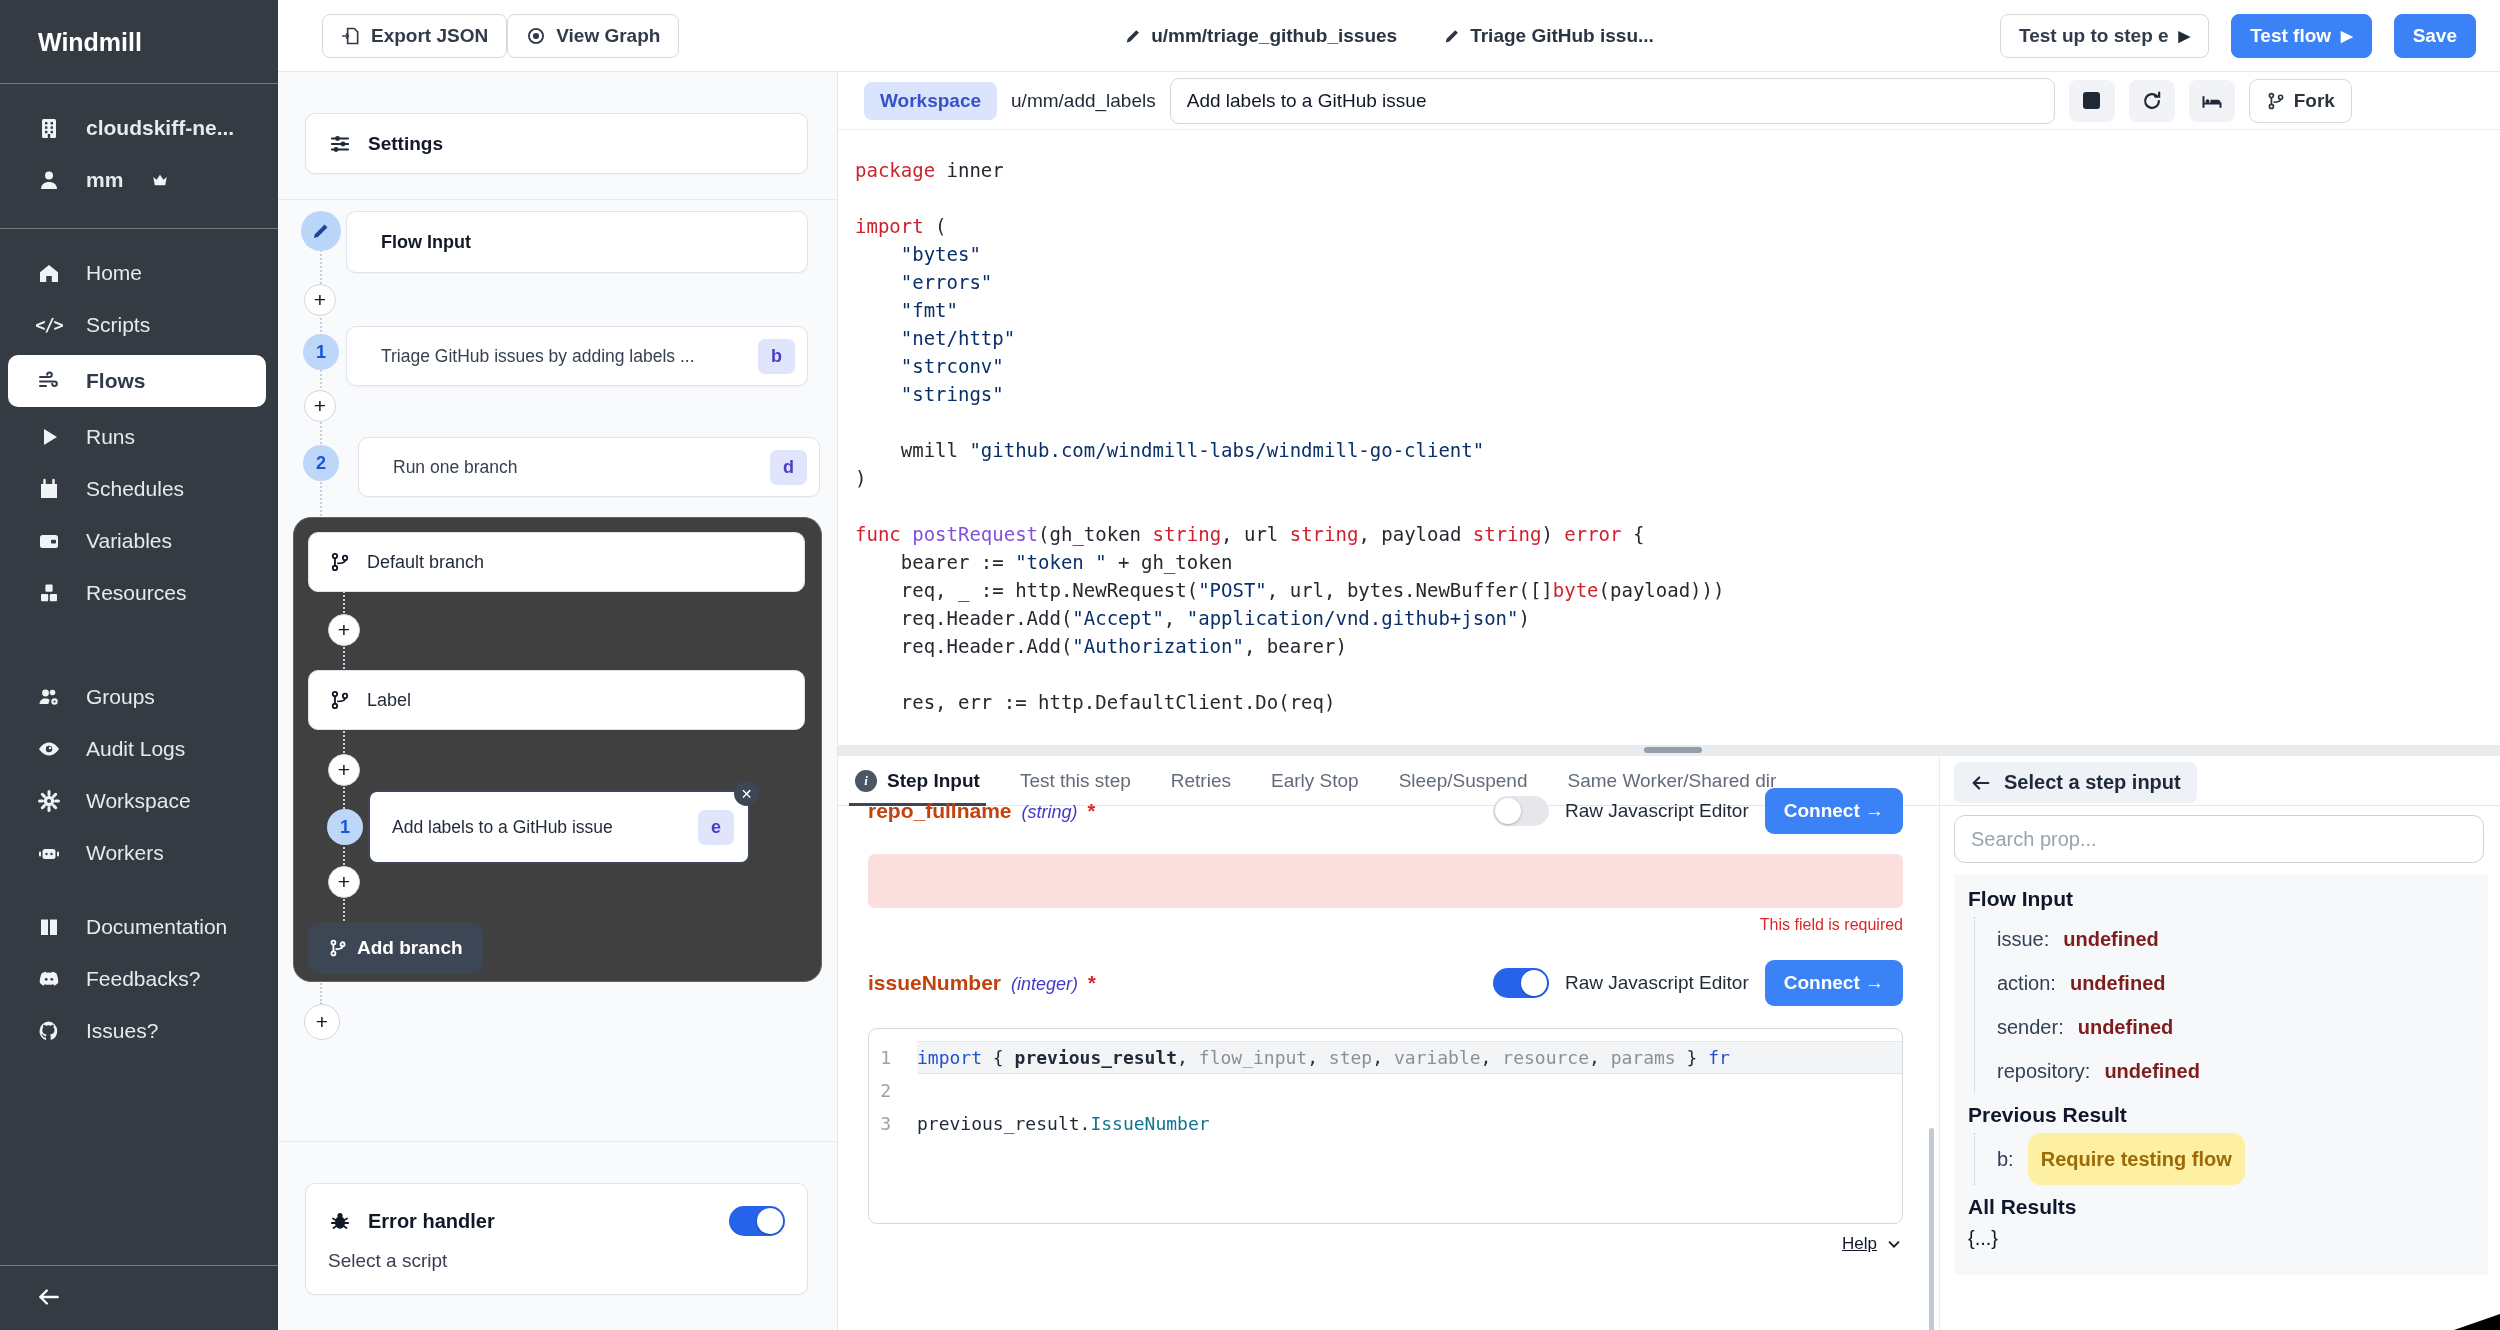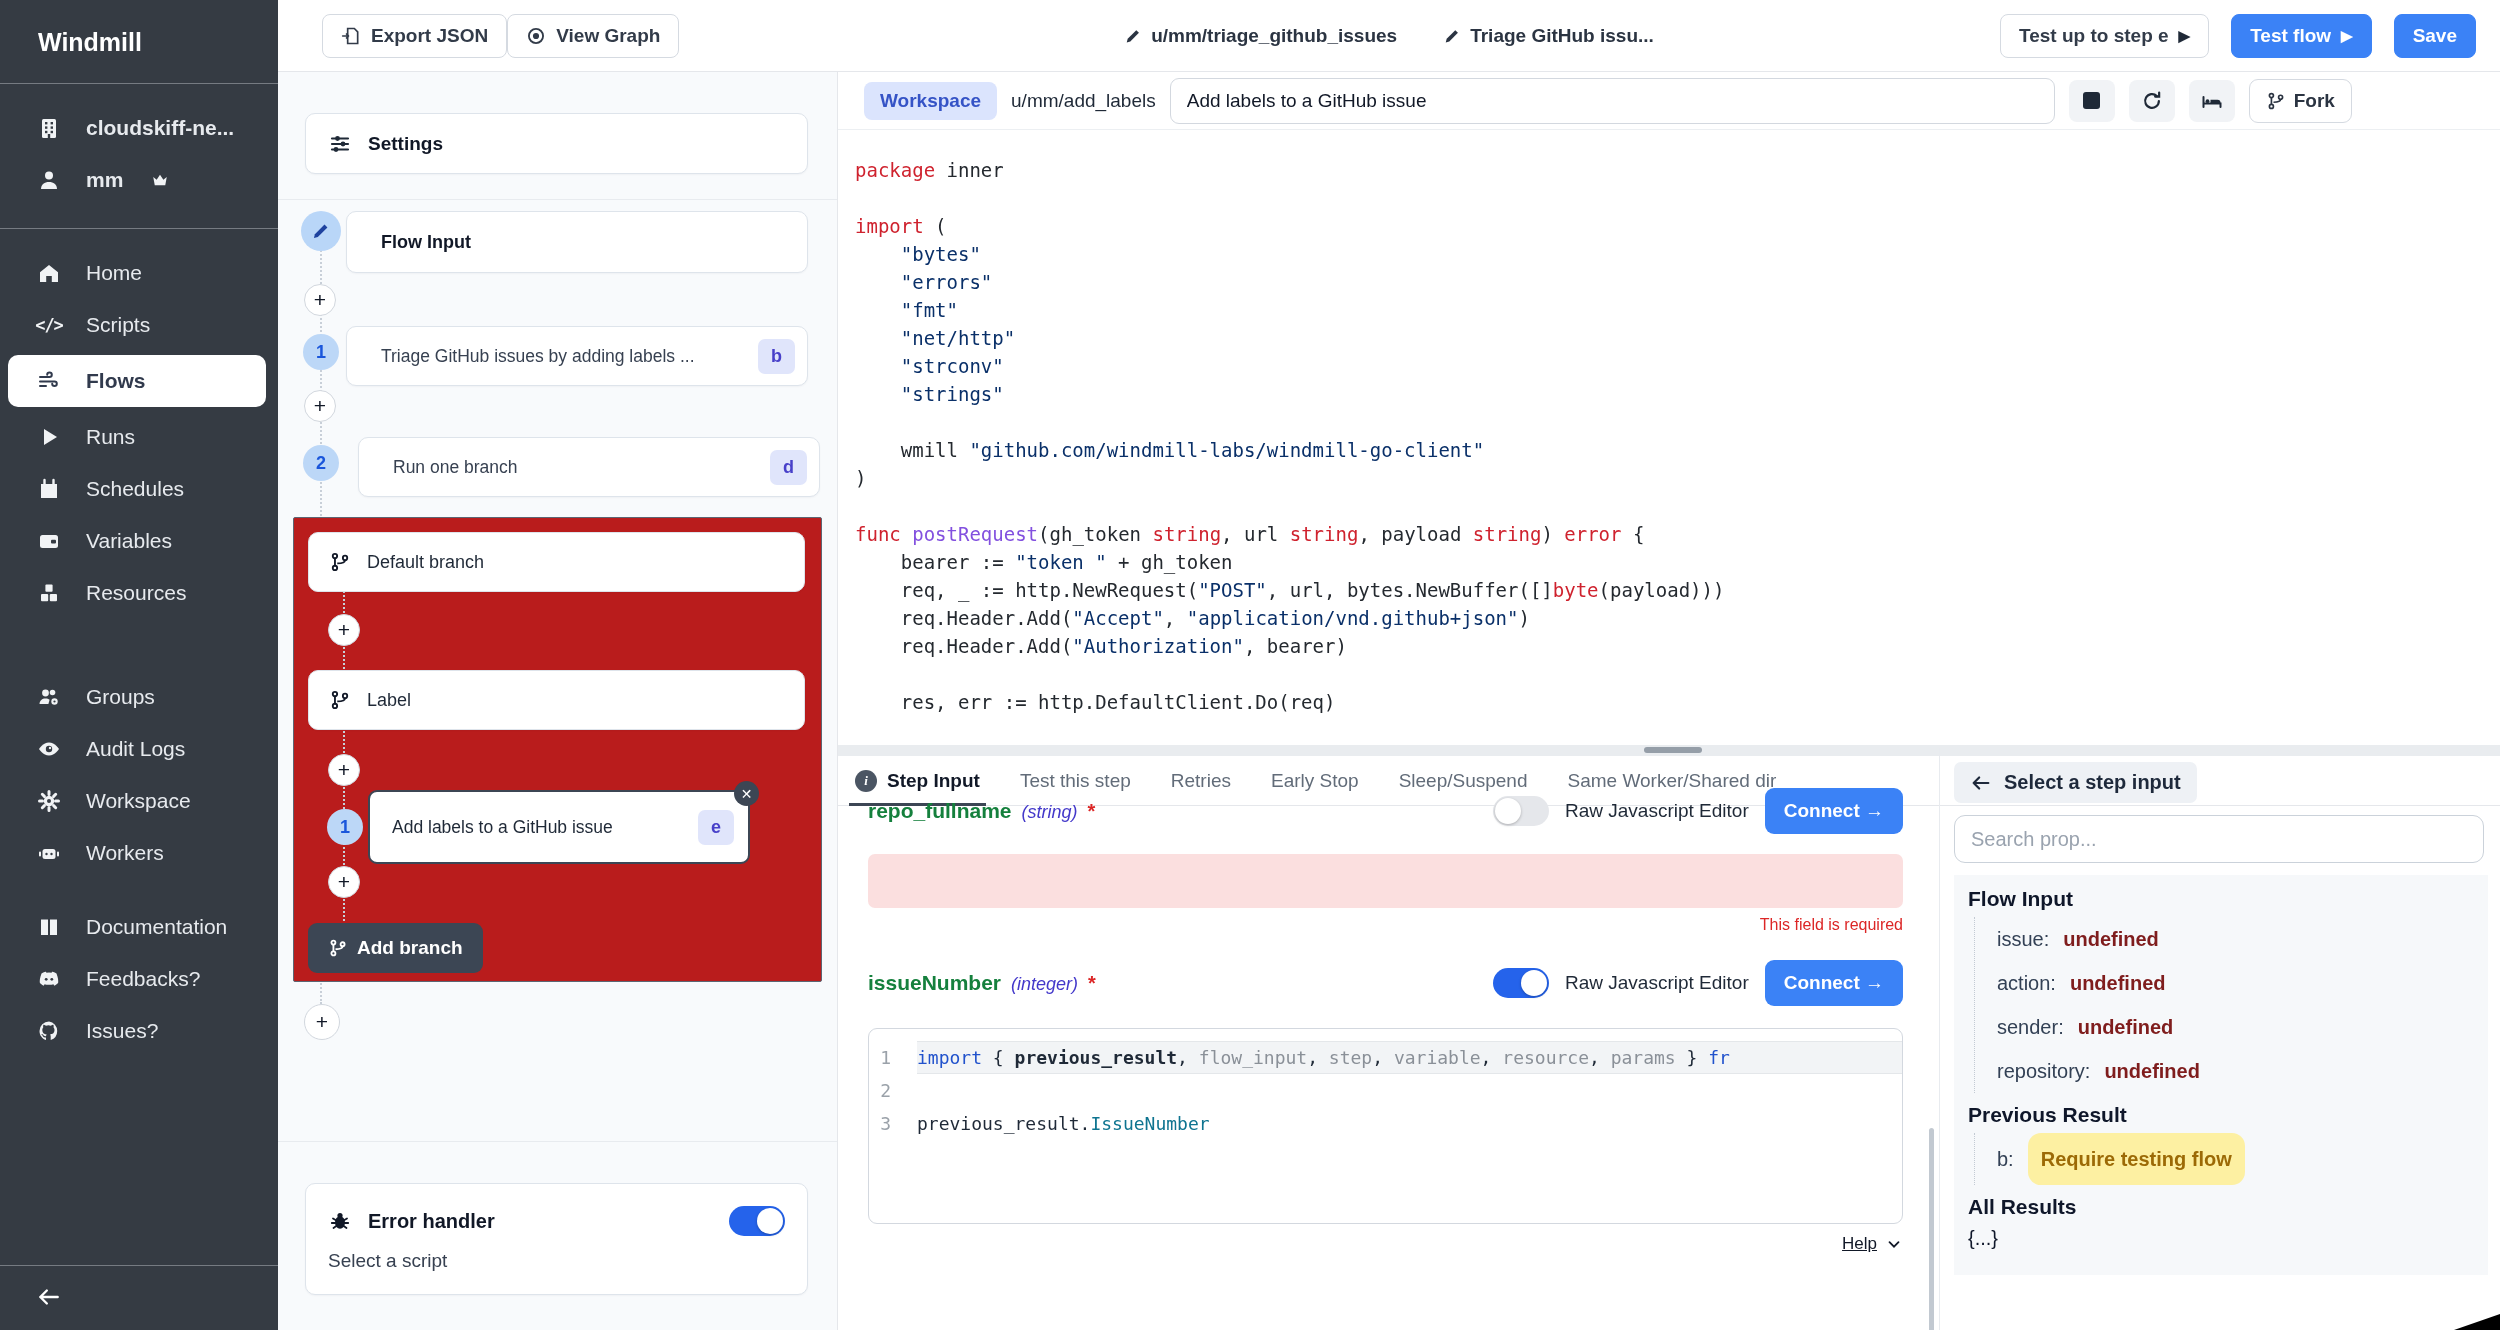--- a/index.html
+++ b/index.html
@@ -36,21 +36,21 @@
   .card{position:absolute;background:#fff;border:1px solid #dee4eb;border-radius:10px;box-shadow:0 1px 2px rgba(16,24,40,.04);
         display:flex;align-items:center;font-size:18px;color:#374151;}
   .hline{position:absolute;left:0;right:0;border-top:1px solid #e8ebef;}
   .rail{position:absolute;border-left:2px dotted #c8cfd8;width:0;z-index:0;}
   .plus{position:absolute;width:32px;height:32px;border-radius:50%;background:#fff;border:1px solid #d2d7de;color:#111827;
         display:flex;align-items:center;justify-content:center;font-size:21px;z-index:2;}
   .numbadge{position:absolute;width:36px;height:36px;border-radius:50%;background:#bcd7f7;color:#1a56db;font-weight:700;
         font-size:18px;display:flex;align-items:center;justify-content:center;z-index:2;}
   .pill{background:#e0e5fb;color:#4840c9;font-weight:700;font-size:18px;border-radius:7px;padding:7px 13px;}
   .pencil-badge{position:absolute;width:40px;height:40px;border-radius:50%;background:#b9d6f8;display:flex;align-items:center;justify-content:center;z-index:2;color:#1e429f;}
-  .branchbox{position:absolute;background:#b91c1c;border:1px solid #5c6573;border-radius:2px;}
+  .branchbox{position:absolute;background:#404040;border:1px solid #5c6573;border-radius:18px;}
   .selnode{position:absolute;background:#fff;border:2px solid #3c4654;border-radius:9px;display:flex;align-items:center;z-index:2;}
   .closebtn{position:absolute;right:-11px;top:-11px;width:25px;height:25px;border-radius:50%;background:#3c4654;color:#fff;
         display:flex;align-items:center;justify-content:center;font-size:14px;z-index:3;}
   .addbranch{position:absolute;background:#3c4654;color:#fff;border-radius:9px;display:flex;align-items:center;gap:9px;
         font-size:19px;font-weight:700;padding:0 20px;height:50px;}
   .toggle{width:56px;height:30px;border-radius:15px;background:#e5e7eb;position:relative;flex:0 0 56px;}
   .toggle .knob{position:absolute;left:2px;top:2px;width:26px;height:26px;border-radius:50%;background:#fff;box-shadow:0 1px 3px rgba(0,0,0,.25);}
   .toggle.on{background:#2563eb;}
   .toggle.on .knob{left:auto;right:2px;}
 
@@ -77,21 +77,21 @@
   .tab.active{color:#111827;font-weight:700;}
   .tab.active::after{content:"";position:absolute;left:-6px;right:-6px;bottom:0;border-bottom:3px solid #3c4654;}
   .info-ic{width:22px;height:22px;border-radius:50%;background:#4b5563;color:#fff;font-size:13px;font-weight:700;
       display:flex;align-items:center;justify-content:center;font-style:italic;font-family:"Liberation Serif",serif;}
 
   .bottomwrap{position:absolute;left:0;right:0;top:676px;bottom:0;display:flex;}
   .form-region{width:1102px;border-right:1px solid #e8ebef;position:relative;padding:0 36px 0 30px;}
   .vthumb{position:absolute;right:5px;top:380px;width:5px;height:210px;border-radius:3px;background:#c2c9d1;}
   .frow{display:flex;align-items:center;justify-content:space-between;margin-top:40px;}
   .flabel{display:flex;align-items:baseline;gap:10px;}
-  .fname{font-size:21px;font-weight:700;color:#15803d;}
+  .fname{font-size:21px;font-weight:700;color:#c2410c;}
   .ftype{font-size:18px;font-style:italic;color:#4338ca;}
   .freq{color:#dc2626;font-size:20px;font-weight:700;}
   .fright{display:flex;align-items:center;gap:16px;}
   .rawlbl{font-size:19px;color:#1f2937;}
   .connect{background:#3b82f6;color:#fff;font-size:19px;font-weight:700;border-radius:9px;padding:12px 19px;border:none;}
   .pinkfield{margin-top:20px;height:54px;background:#fbdfdf;border-radius:7px;}
   .errtxt{margin-top:8px;text-align:right;color:#dc2626;font-size:16px;}
   .jseditor{margin-top:22px;border:1px solid #d3d8df;border-radius:9px;height:196px;padding:12px 0;position:relative;overflow:hidden;}
   .jl{display:flex;font-family:"DejaVu Sans Mono",monospace;font-size:18px;line-height:33px;}
   .ln{width:48px;text-align:right;padding-right:26px;color:#9aa1a9;flex:0 0 48px;}

